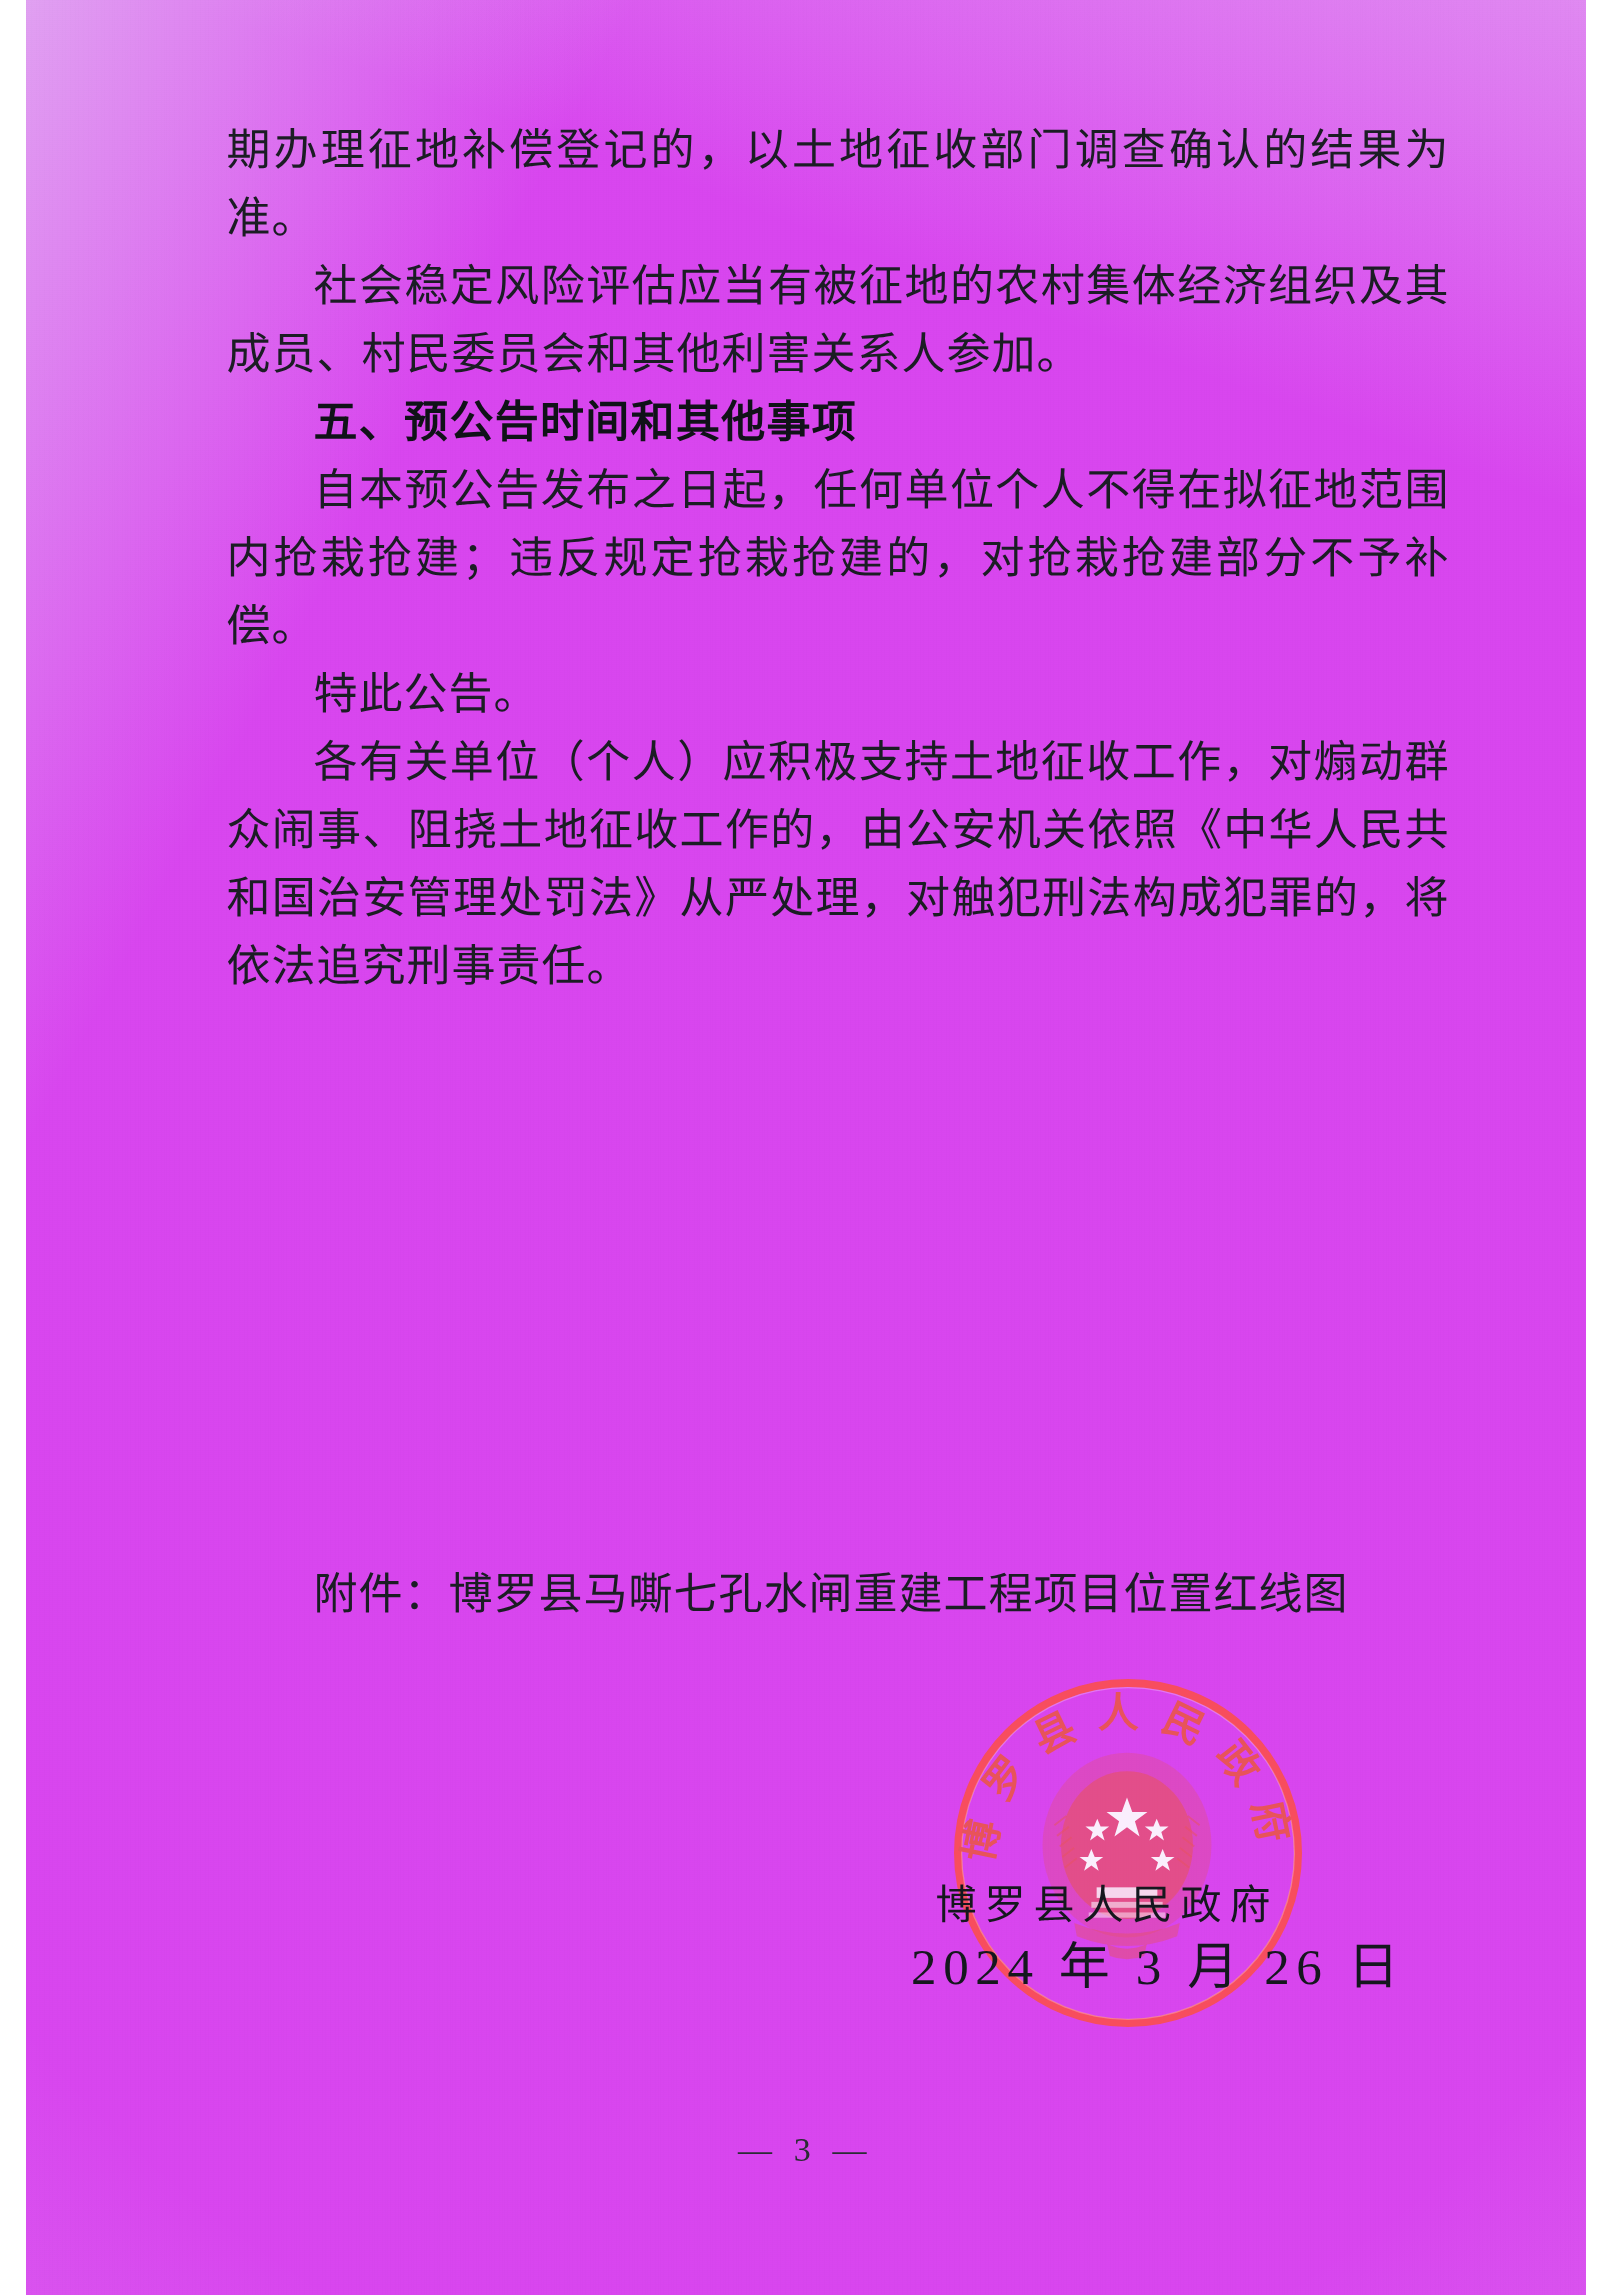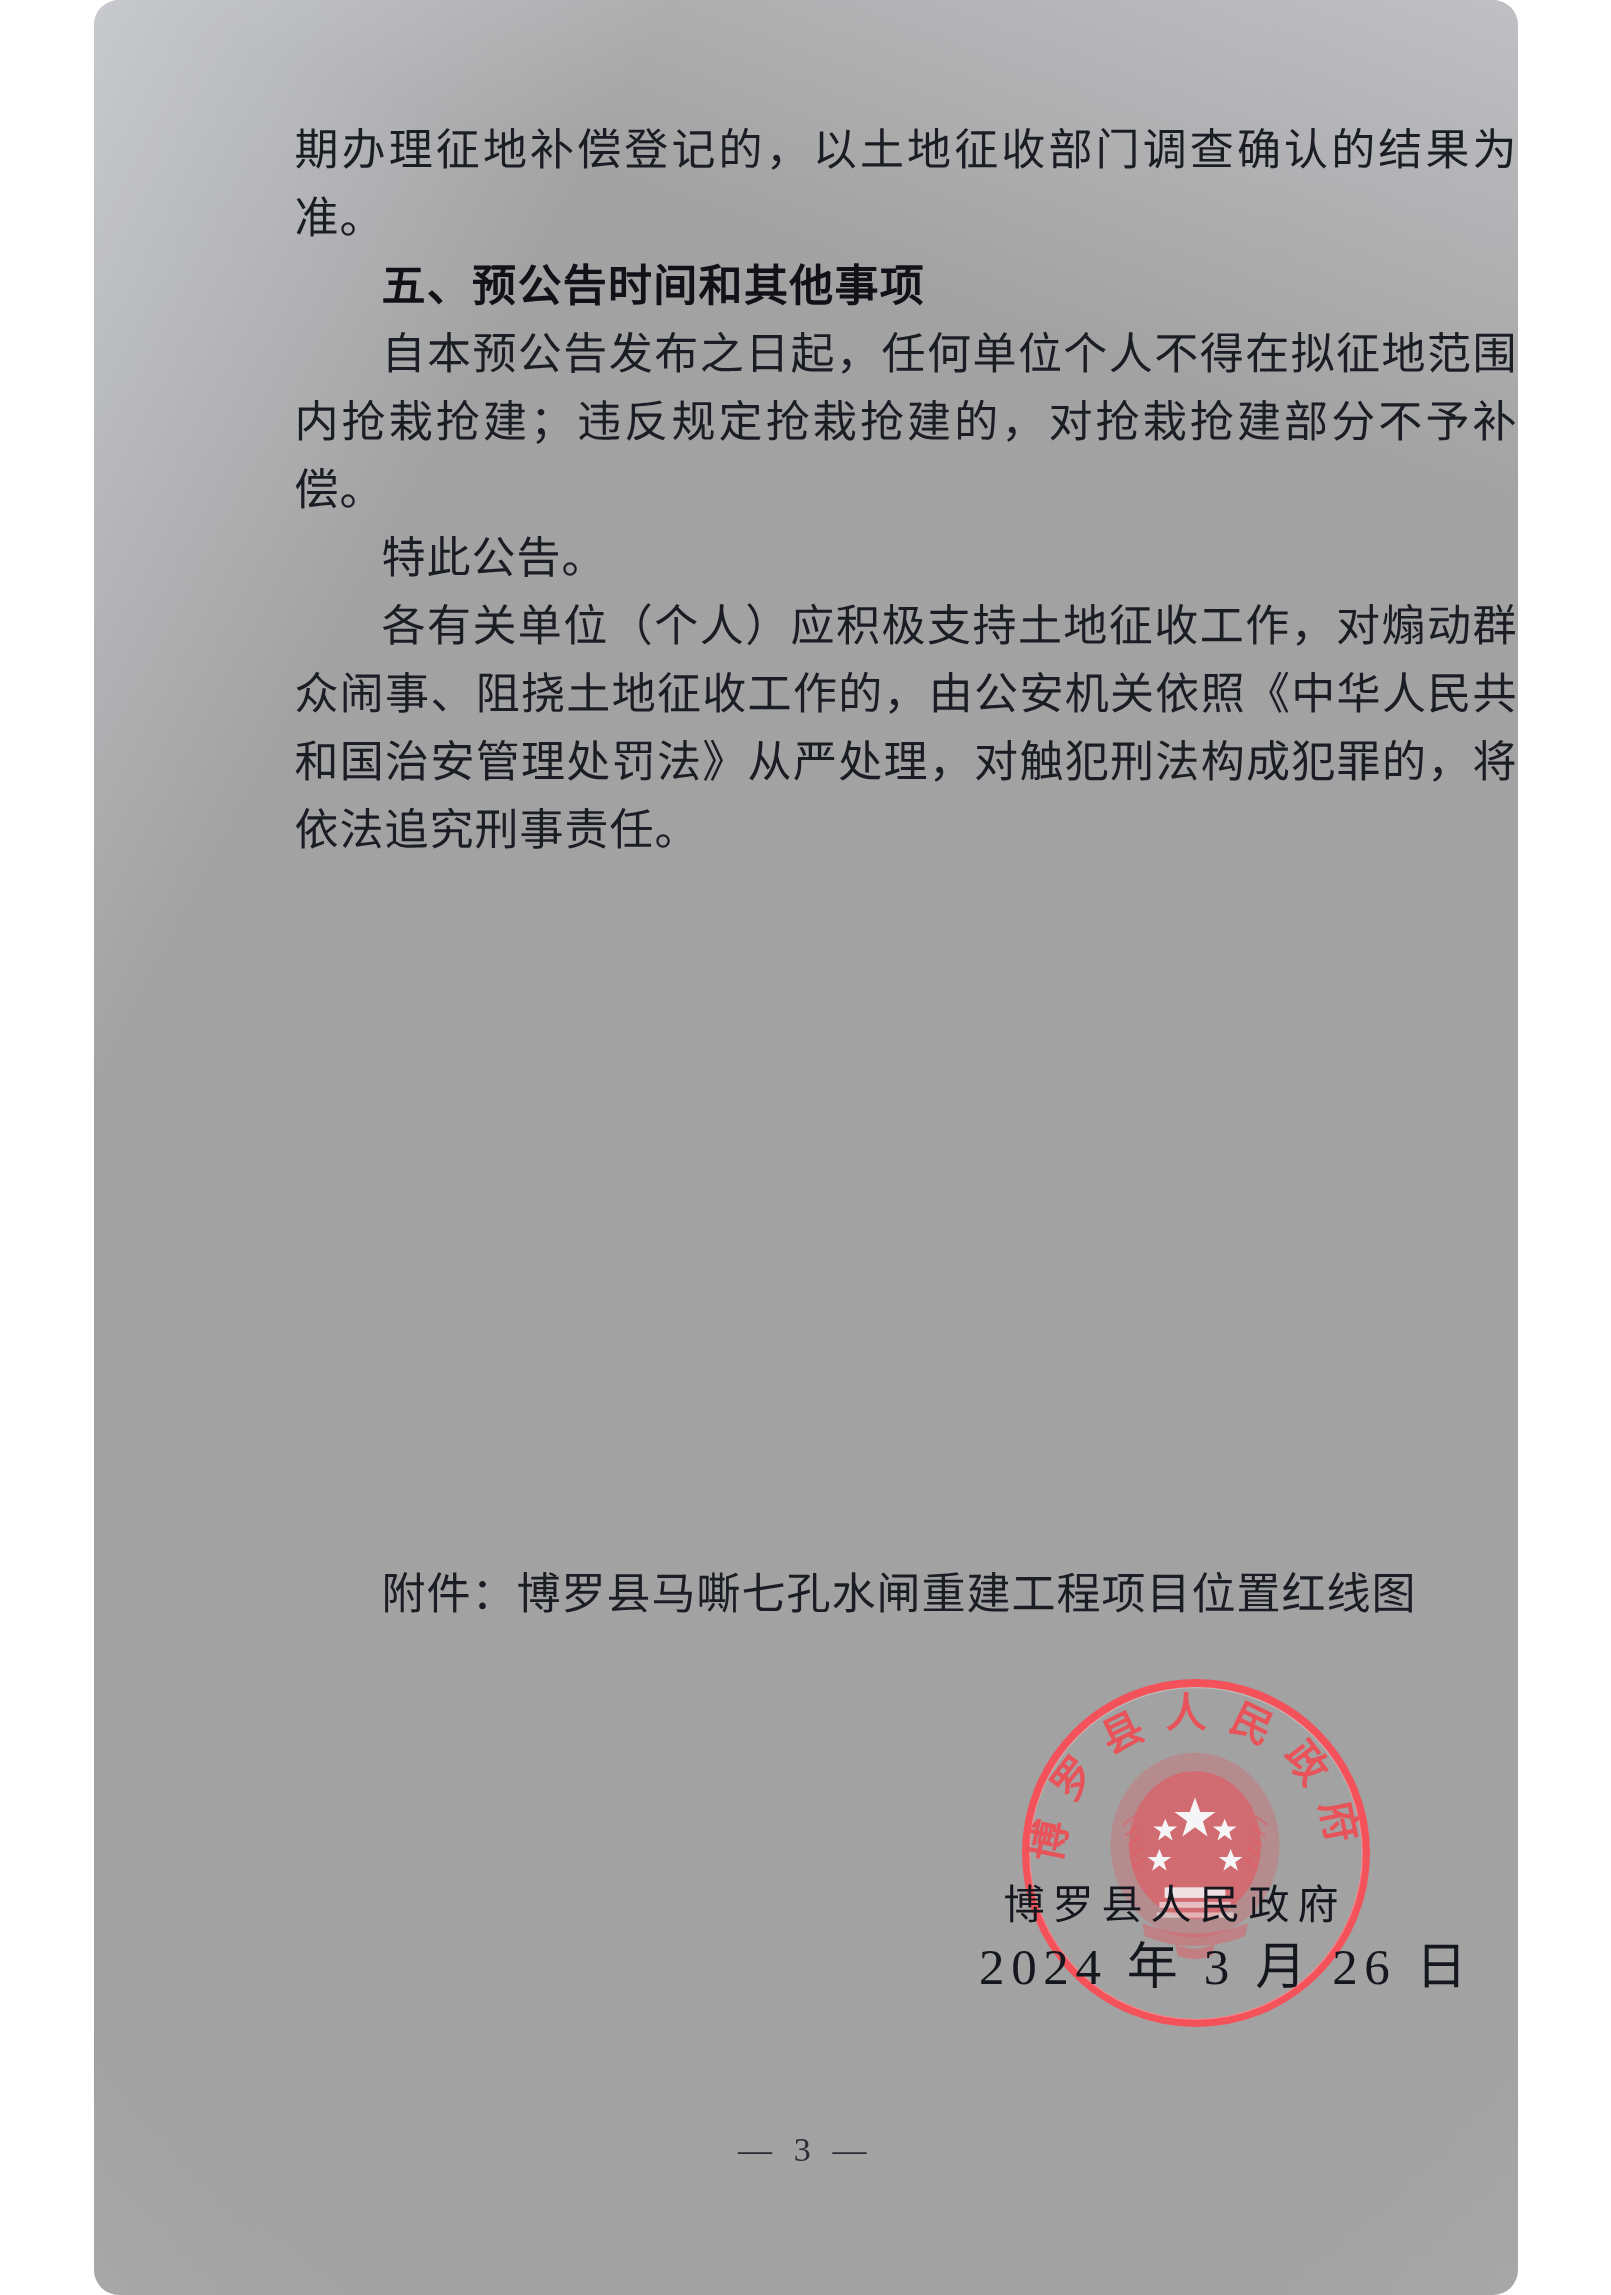--- a/index.html
+++ b/index.html
@@ -4,28 +4,27 @@
 <title>博罗县人民政府土地征收预公告（第3页）</title>
 <style>
   html, body {
     margin: 0;
     padding: 0;
     background: #ffffff;
   }
 
   .page {
     position: relative;
-    width: 1424px;
+    width: 1560px;
     height: 2295px;
     margin: 0 auto;
-    background: #a3a3a3;
+    background: #d946ef;
     overflow: hidden;
     font-family: "Liberation Serif", "DejaVu Serif", serif;
     color: #14161c;
-    border-radius: 25px;
   }
 
   
   .scan-tint {
     position: absolute;
     inset: 0;
     pointer-events: none;
     background:
       radial-gradient(ellipse 130% 110% at 50% 45%, rgba(255,255,255,0) 55%, rgba(228,231,240,0.45) 100%),
       linear-gradient(118deg, rgba(232,235,244,0.55) 0%, rgba(255,255,255,0) 22%),
@@ -179,20 +178,21 @@
 
 <div class="page">
 
   <div class="scan-tint"></div>
   <div class="scan-grain"></div>
 
   <div class="body-area">
 
     <p class="para">期办理征地补偿登记的，以土地征收部门调查确认的结果为准。</p>
 
+    <p class="para indent">社会稳定风险评估应当有被征地的农村集体经济组织及其成员、村民委员会和其他利害关系人参加。</p>
 
     <h2 class="section-head">五、预公告时间和其他事项</h2>
 
 
     <p class="para indent">自本预公告发布之日起，任何单位个人不得在拟征地范围内抢栽抢建；违反规定抢栽抢建的，对抢栽抢建部分不予补偿。</p>
 
     <p class="para indent">特此公告。</p>
 
     <p class="para indent">各有关单位（个人）应积极支持土地征收工作，对煽动群众闹事、阻挠土地征收工作的，由公安机关依照《中华人民共和国治安管理处罚法》从严处理，对触犯刑法构成犯罪的，将依法追究刑事责任。</p>
   </div>

